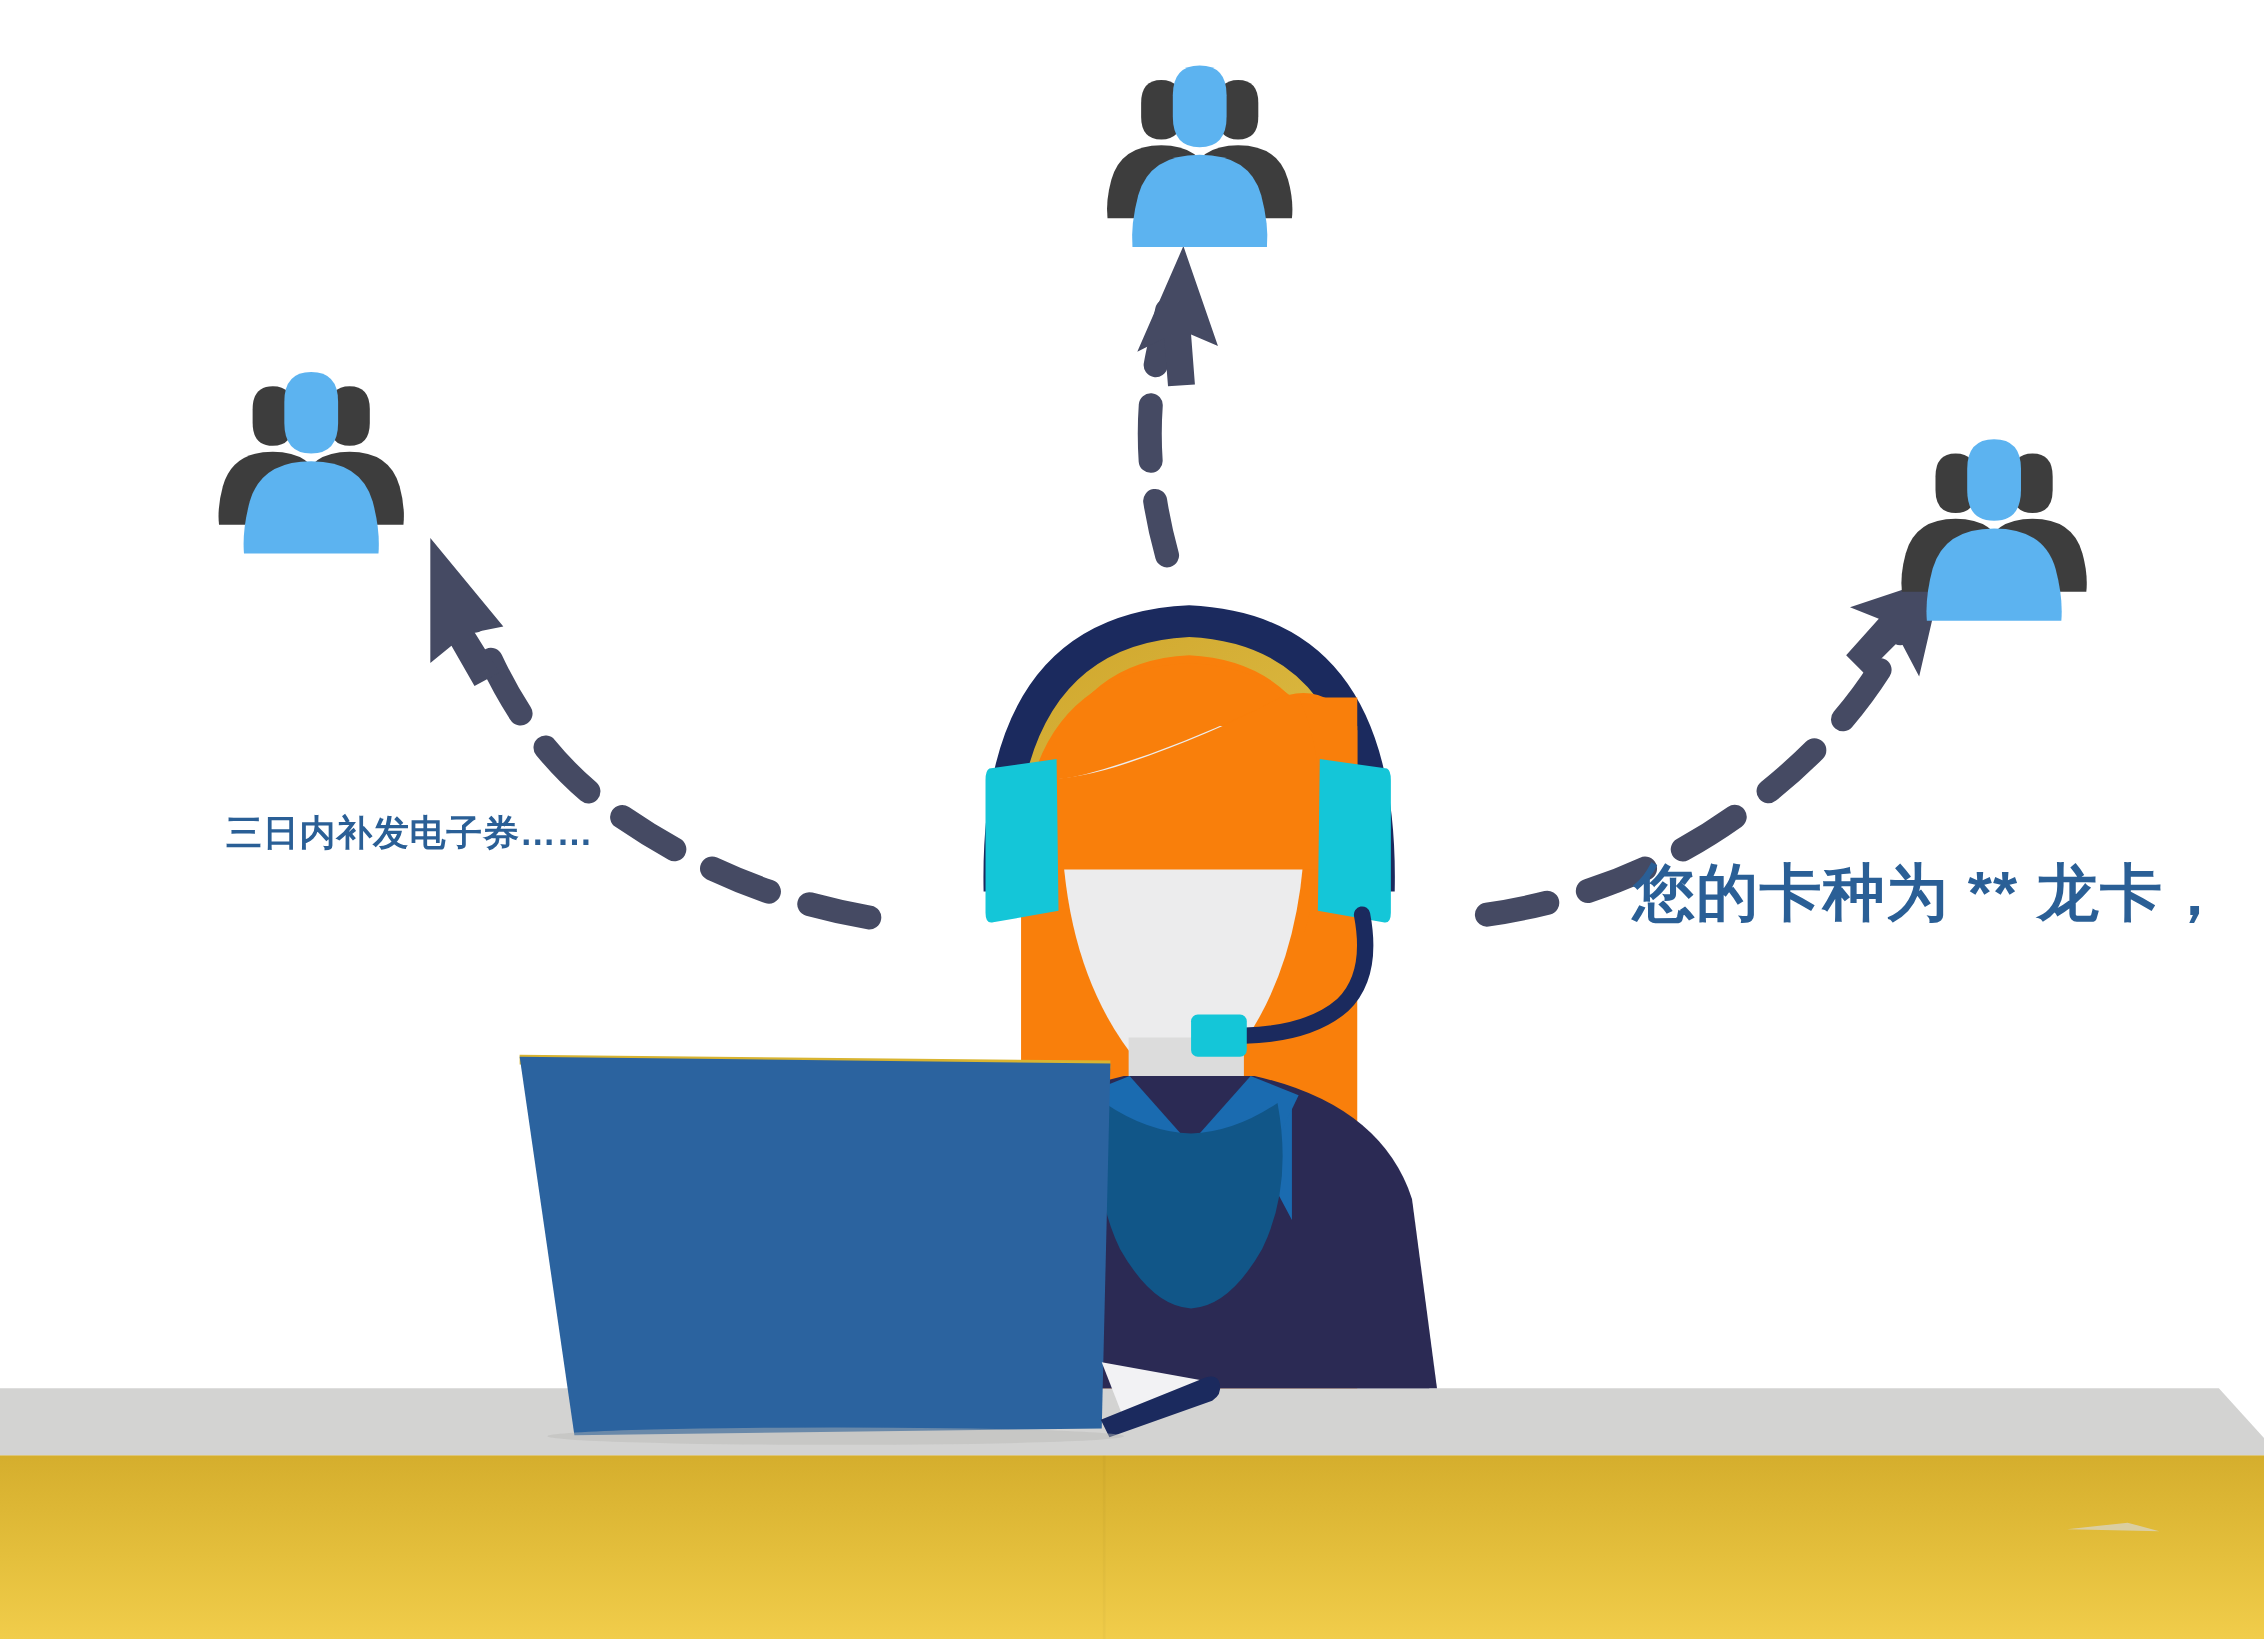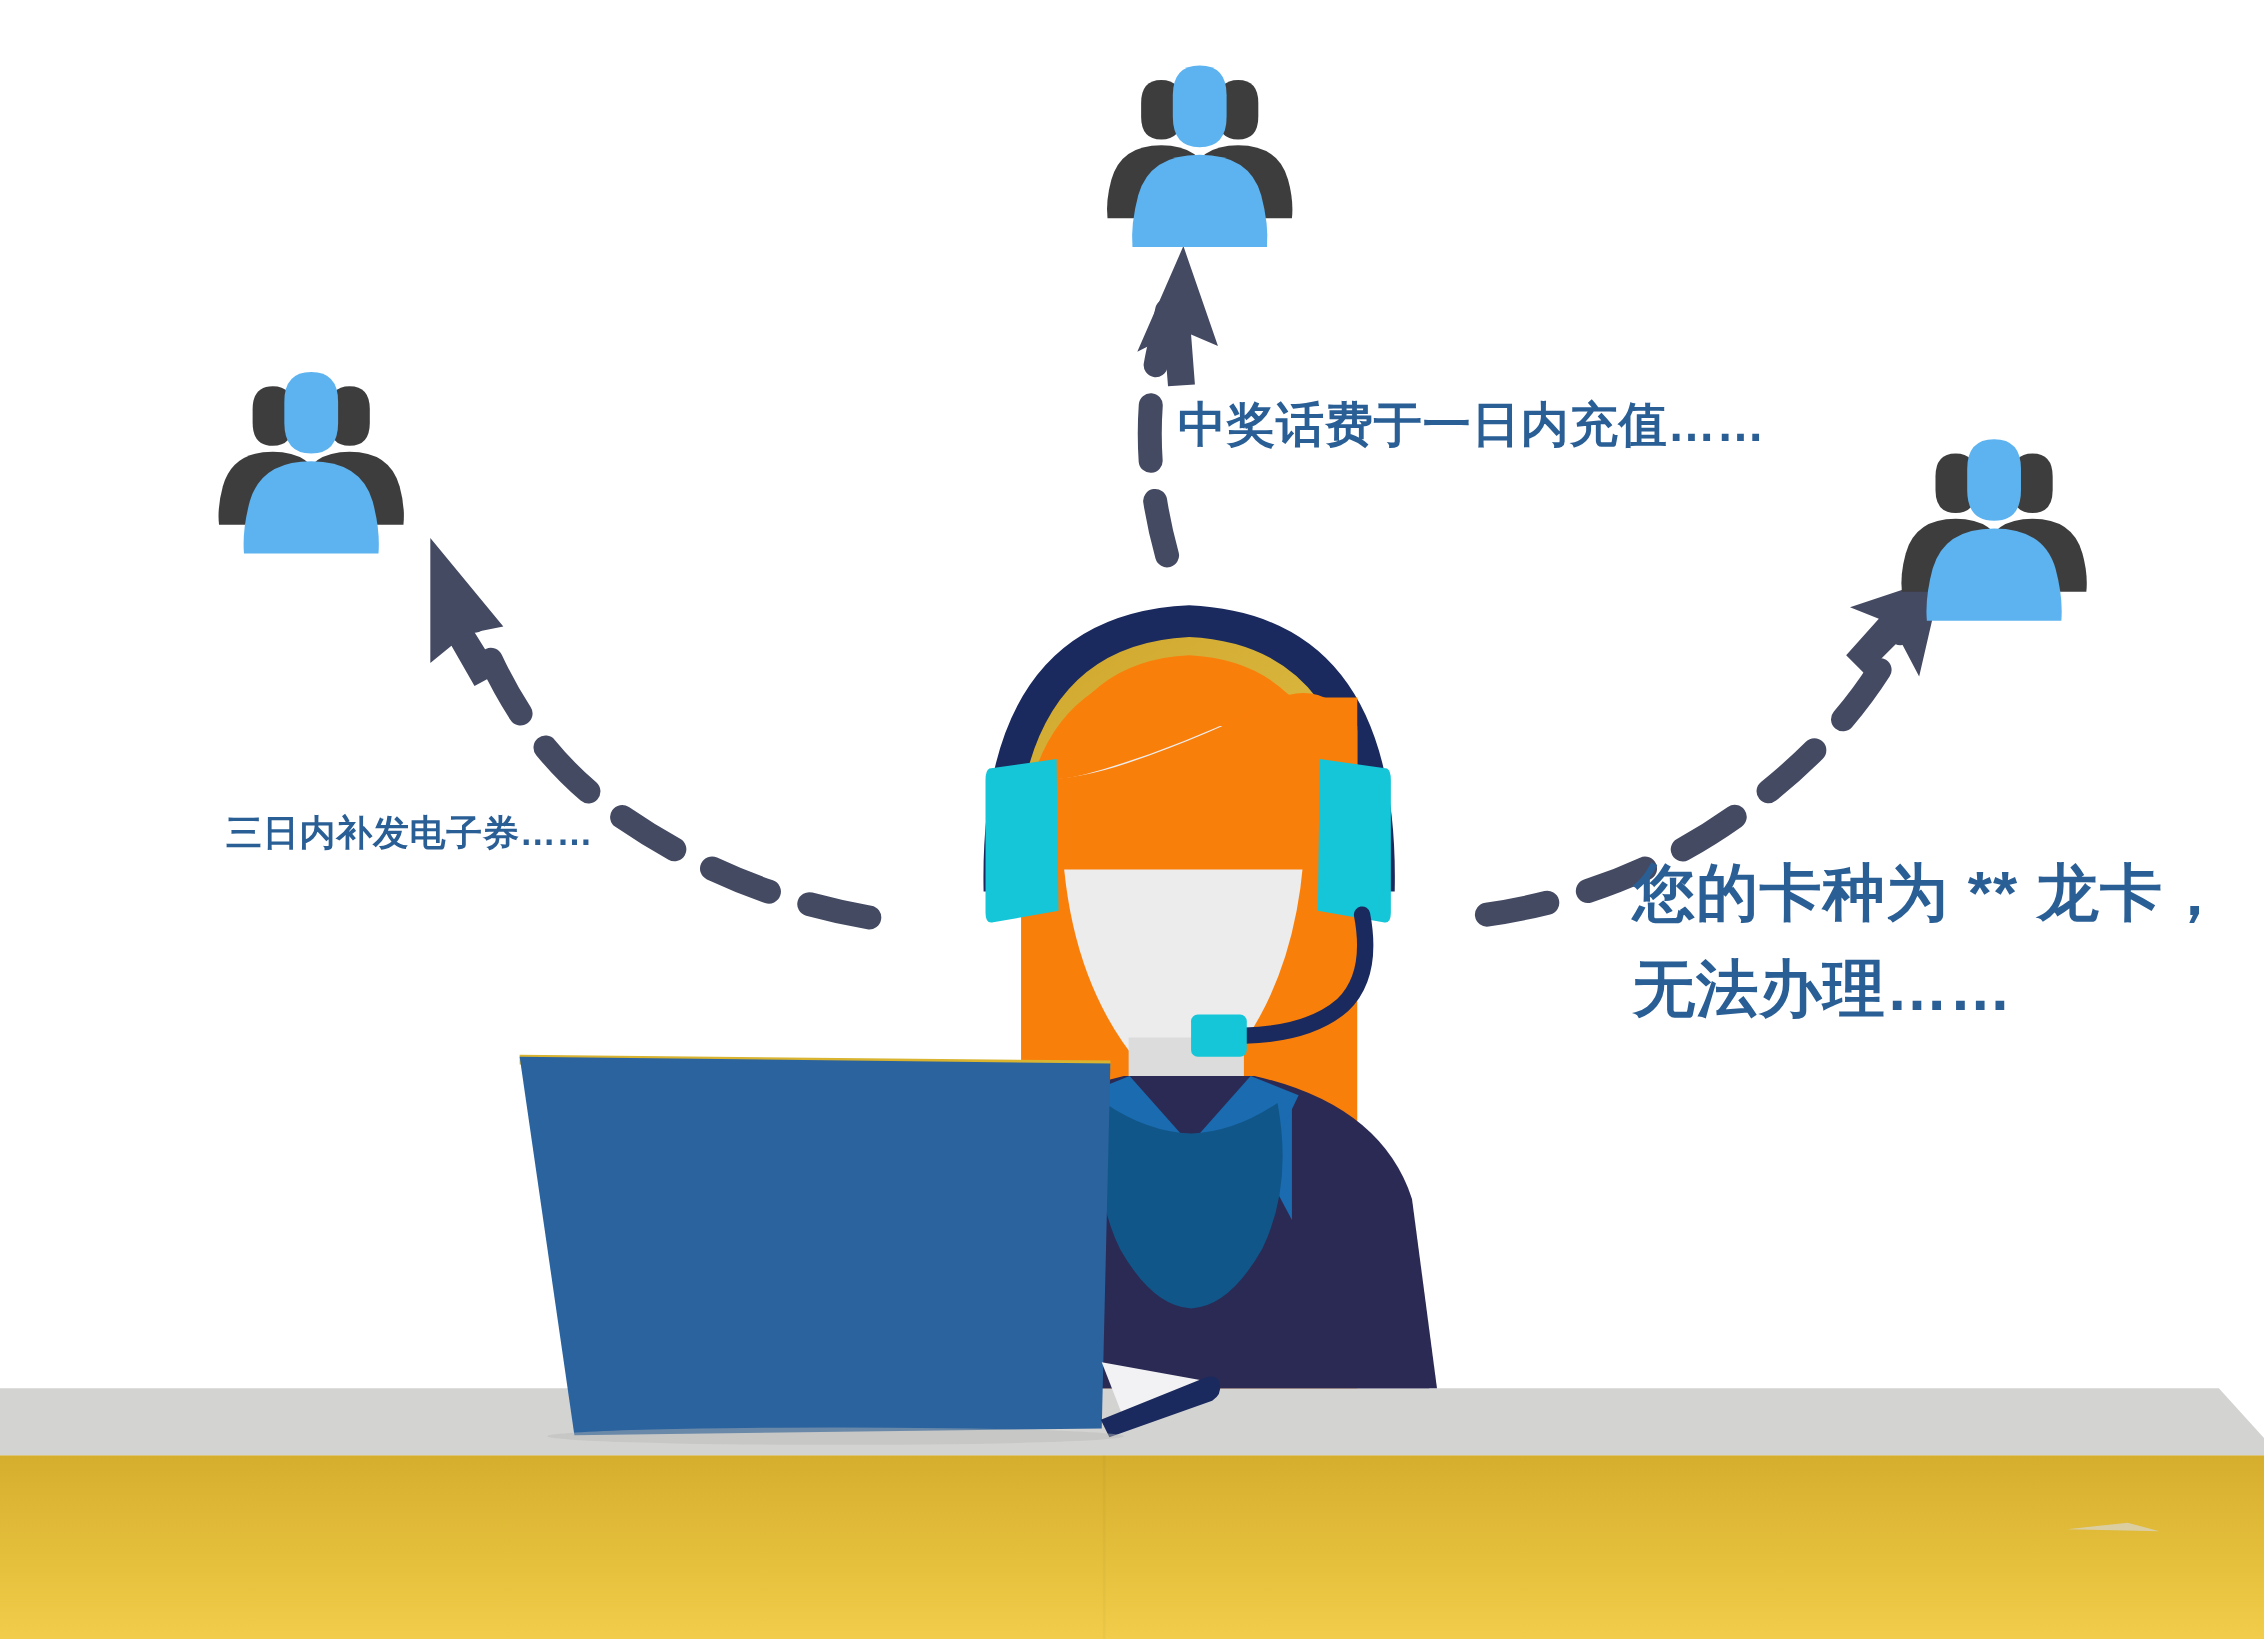--- a/index.html
+++ b/index.html
@@ -277,23 +277,21 @@
         <path d="M142 88 Q100 88 90 124 Q84 146 86 164 L198 164 Q200 146 194 124 Q184 88 142 88 Z" fill="#3d3d3d"></path>
       </g>
       <g>
         <path d="M74 36 Q74 5 102 5 Q130 5 130 36 L130 58 Q130 90 102 90 Q74 90 74 58 Z" fill="#5cb3f0"></path>
         <path d="M102 98 Q50 98 38 140 Q30 170 32 194 L172 194 Q174 170 166 140 Q154 98 102 98 Z" fill="#5cb3f0"></path>
       </g>
     </g>
 
   </svg>
 
-  <div class="callout" id="callout-top">中奖话费于一日内充值……</div>
 
   <div class="callout" id="callout-left">三日内补发电子券……</div>
 
   <div class="callout" id="callout-right">
     <span class="line1">您的卡种为 ** 龙卡，</span>
-    <span class="line2">无法办理……</span>
   </div>
 
 </div>
 
 
 </body></html>

